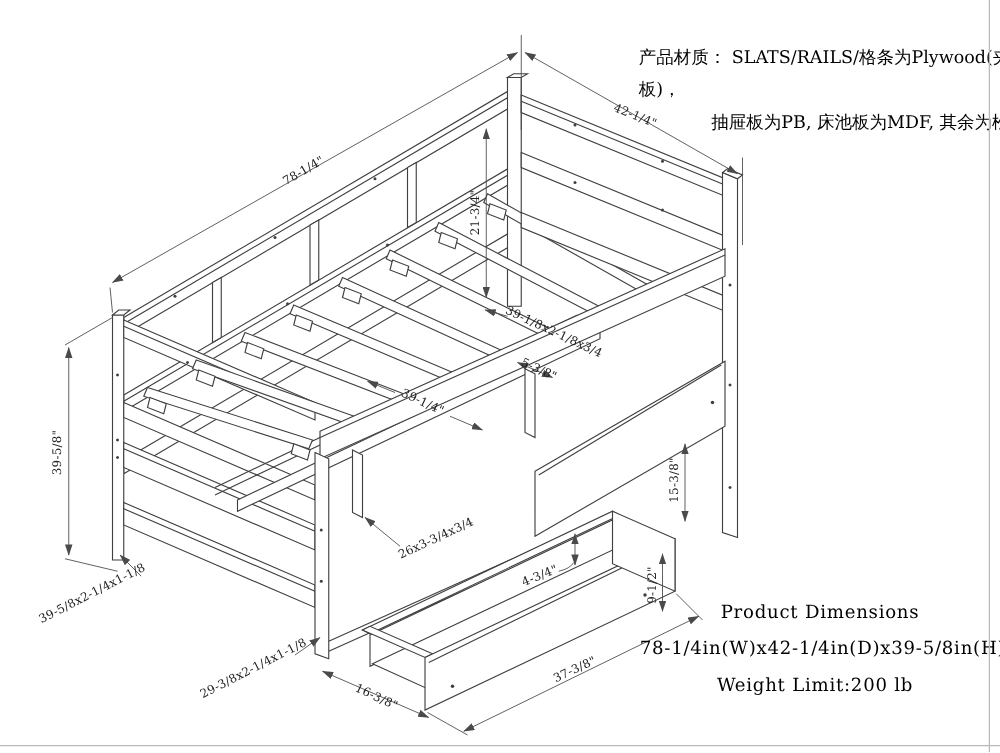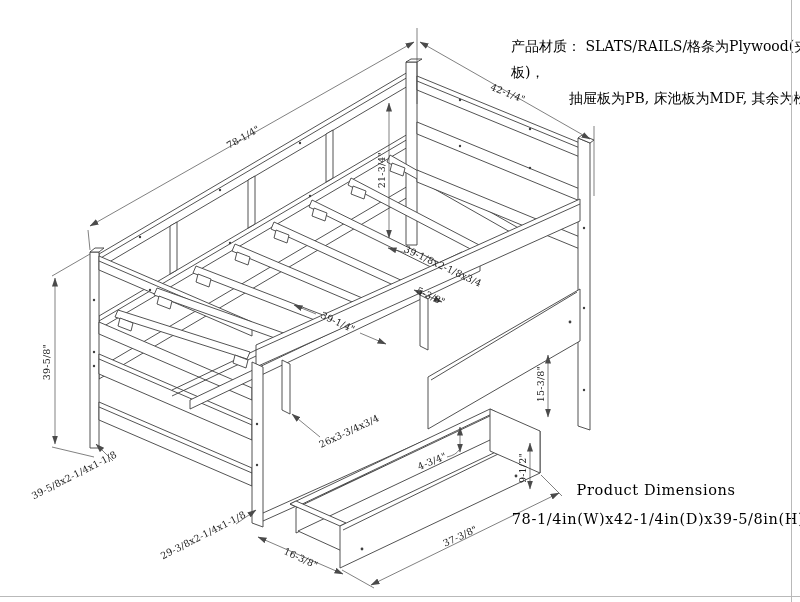--- a/index.html
+++ b/index.html
@@ -179,17 +179,18 @@
 <div class="dim-label" style="left:460px;top:536px;transform:translate(-50%,-50%) rotate(-25deg);">37-3/8"</div>
 <div class="dim-label" style="left:522px;top:468px;transform:translate(-50%,-50%) rotate(-90deg);">9-1/2"</div>
 
 <div class="materials">
   <div class="l1">产品材质： SLATS/RAILS/格条为Plywood(夹板)，</div>
   <div class="l2">抽屉板为PB, 床池板为MDF, 其余为松木</div>
 </div>
 
 <div class="prodinfo" style="left:646px;top:490px;margin-left:10px;">Product Dimensions</div>
 <div class="prodinfo" style="left:658px;top:519px;">78-1/4in(W)x42-1/4in(D)x39-5/8in(H)</div>
+<div class="prodinfo" style="left:652px;top:549px;">Weight Limit:200 lb</div>
 
 <div class="page-edge-v"></div>
 <div class="page-edge-h"></div>
 
 </div>
 
 </body></html>

